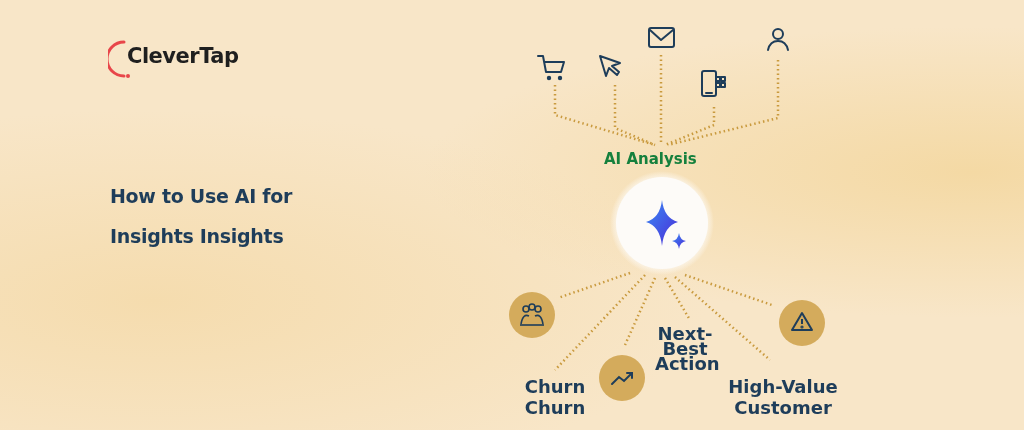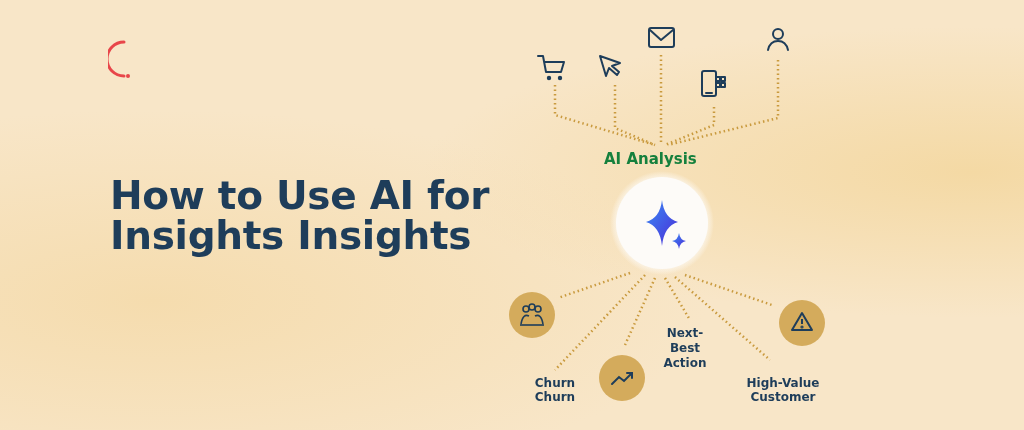--- a/index.html
+++ b/index.html
@@ -3,33 +3,34 @@
 <meta charset="utf-8">
 <style>
   html,body{margin:0;padding:0;}
   body{width:1024px;height:430px;overflow:hidden;position:relative;
     background: radial-gradient(ellipse at 15% 70%, #f5dcae 0%, rgba(245,220,174,0) 45%),
                 radial-gradient(ellipse at 95% 40%, #f4d9a4 0%, rgba(244,217,164,0) 40%),
                 #f8e6c8;
     font-family:"DejaVu Sans","Liberation Sans",sans-serif;}
   .logo{position:absolute;left:108px;top:36px;width:150px;height:46px;}
   .logo-text{position:absolute;left:19px;top:8px;font-size:21px;font-weight:bold;color:#1f1f1f;letter-spacing:-0.5px;}
-  .title{position:absolute;left:110px;top:176px;color:#1e3d5a;font-size:39px;font-weight:bold;line-height:40px;letter-spacing:-0.3px;}
+  .title{position:absolute;left:110px;top:176px;color:#1e3d5a;font-size:19px;font-weight:bold;line-height:40px;letter-spacing:-0.3px;}
   svg.diagram{position:absolute;left:0;top:0;}
-  .label{position:absolute;color:#1e3d5a;font-weight:bold;font-size:12px;text-align:center;}
+  .label{position:absolute;color:#1e3d5a;font-weight:bold;font-size:18px;text-align:center;}
   .ai-label{position:absolute;left:604px;top:150px;font-size:15px;color:#15803d;font-weight:bold;}
 </style>
 </head>
 <body>
 
 <div class="logo">
   <svg width="30" height="46" style="position:absolute;left:0;top:0">
     <path d="M16 6 A17 17 0 0 0 16 40" stroke="#e8464a" stroke-width="3" fill="none" stroke-linecap="round"></path>
     <circle cx="20" cy="40" r="2" fill="#e8464a"></circle>
   </svg>
+  <span class="logo-text">CleverTap</span>
 </div>
 
 <div class="title">
   <div>How to Use AI for</div>
   <div>Insights Insights</div>
 </div>
 
 <svg class="diagram" width="1024" height="430">
   <defs>
     <radialGradient id="glow" cx="50%" cy="50%" r="50%">

